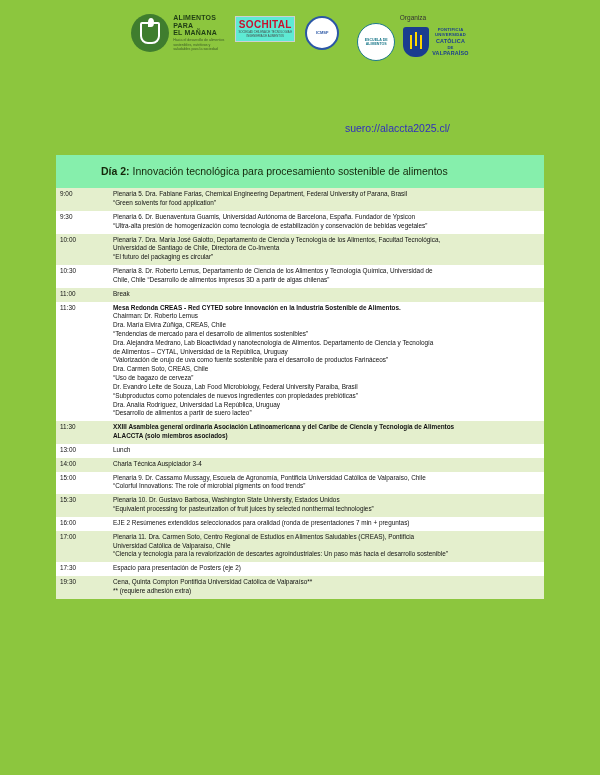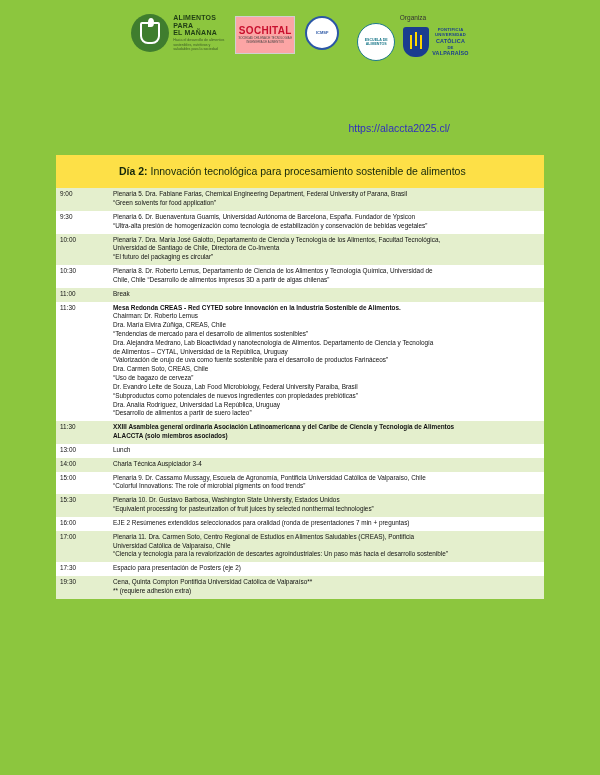--- a/index.html
+++ b/index.html
@@ -79,22 +79,22 @@
   }
   .logo-alimentos-text .l2 {
     font-size: 3.6px;
     color: #3b5c26;
     max-width: 52px;
     line-height: 1.25;
     margin-top: 2px;
   }
   .logo-sochital {
     width: 60px;
-    height: 38px;
-    background: #fca5a5;
+    height: 26px;
+    background: #5eead4;
     border: 1px solid #d0d0d0;
     box-sizing: border-box;
     display: flex;
     flex-direction: column;
     align-items: center;
     justify-content: center;
     margin-top: 2px;
   }
   .logo-sochital .sh-main {
     font-size: 10px;
@@ -206,22 +206,22 @@
   
   .card {
     position: absolute;
     left: 56px;
     top: 155px;
     width: 488px;
     background: #ffffff;
     box-sizing: border-box;
   }
   .card-title {
-    background: #fde047;
-    padding: 9px 0 9px 63px;
+    background: #86efac;
+    padding: 9px 0 9px 45px;
     box-sizing: border-box;
   }
   .card-title .t1 {
     font-size: 10.5px;
     color: #14270a;
     line-height: 1.45;
   }
   .card-title .t1 b {
     font-weight: bold;
   }
@@ -303,21 +303,21 @@
               <div class="big">CATÓLICA</div>
               <div>DE</div>
               <div class="big">VALPARAÍSO</div>
             </div>
           </div>
         </div>
       </div>
 
     </div>
 
-    <a class="site-link" href="#">https://alaccta2025.cl/</a>
+    <a class="site-link" href="#">suero://alaccta2025.cl/</a>
   </div>
 
   <div class="card">
     <div class="card-title">
       <div class="t1"><b>Día 2:</b><span> Innovación tecnológica para procesamiento sostenible de alimentos</span></div>
     </div>
 
     <table class="schedule">
       <tbody>
           <tr class="alt">

